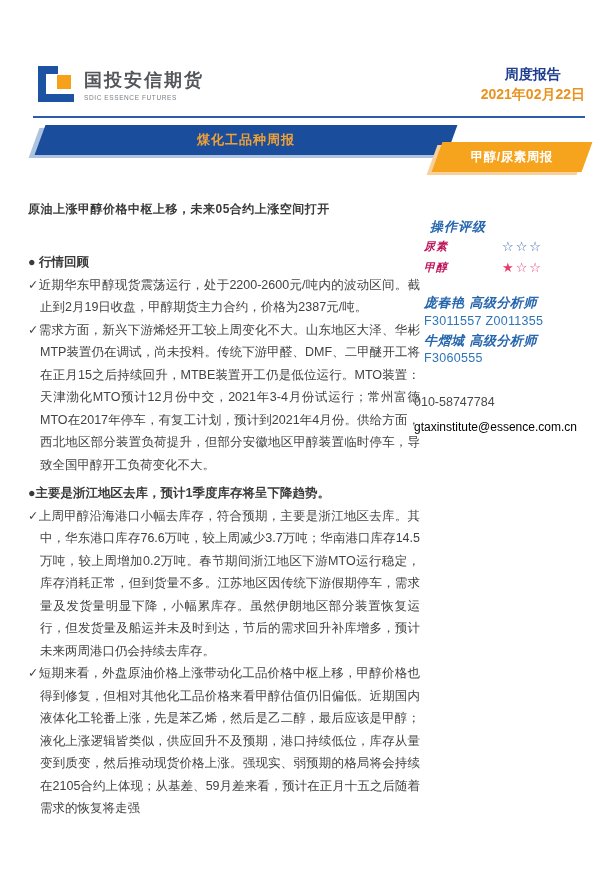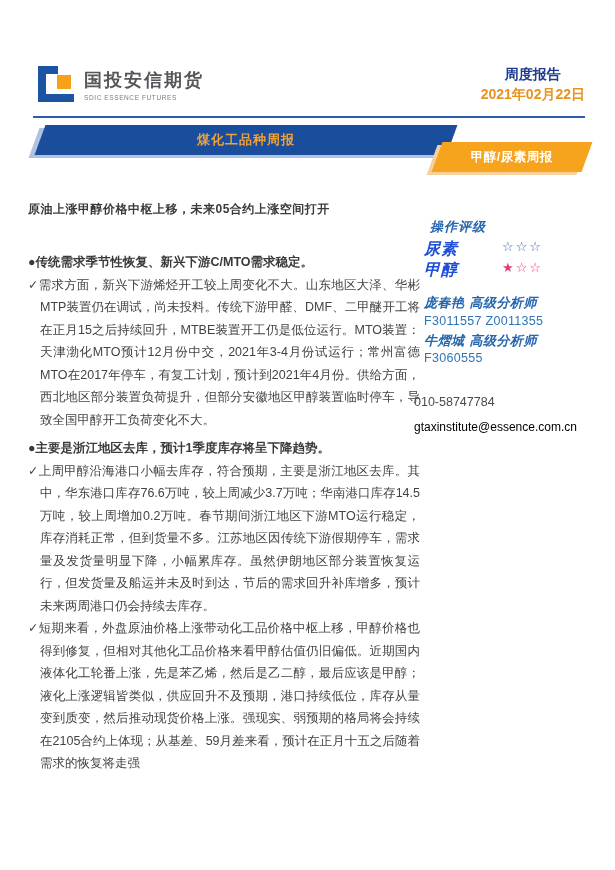--- a/index.html
+++ b/index.html
@@ -48,21 +48,21 @@
     text-align:justify; padding-left:12px; text-indent:-12px; }
 
   
   .sidebar { position:absolute; left:424px; top:0; width:170px; }
   .rating-title { position:absolute; top:218px; left:0; font-family:"DejaVu Serif", serif;
     font-style:italic; font-weight:bold; font-size:13px; color:#2566ad; letter-spacing:1px;margin-left:6px; }
   .rating-row { position:absolute; left:0; width:150px; display:flex; }
   .rating-row.r0 { top:239px; }
   .rating-row.r1 { top:260px; }
   .rating-label { width:78px; font-family:Liberation Serif, serif; font-style:italic;
-    font-weight:bold; font-size:16px; color:#1d4ed8; letter-spacing:1px; }
+    font-weight:bold; font-size:11px; color:#be185d; letter-spacing:1px; }
   .rating-stars { font-size:13px; letter-spacing:2px; }
   .stars-blue { color:#3a67ad; }
   .stars-pink { color:#ea3a6b; }
   .analyst-name-row { position:absolute; left:0; font-family:"DejaVu Serif", serif;
     font-style:italic; font-weight:bold; font-size:13px; color:#2566ad; letter-spacing:0.5px; }
   .analyst-name-row.a0 { top:294px; }
   .analyst-name-row.a1 { top:332px; }
   .analyst-codes { position:absolute; left:0; font-size:12.5px; color:#2e75b8; letter-spacing:0.3px; }
   .analyst-codes.c0 { top:314px; }
   .analyst-codes.c1 { top:351px; }
@@ -99,21 +99,24 @@
   </div>
   <div class="banner-orange-shadow"></div>
   <div class="banner-orange">
     <span class="bn-text">甲醇/尿素周报</span>
   </div>
 
   <div class="article">
     <div class="page-title">原油上涨甲醇价格中枢上移，未来05合约上涨空间打开</div>
     <div class="sections">
       <div class="section">
-        <div class="sec-heading">●传统需求季节性恢复、新兴下游C/MTO需求稳定。</div>
+        <div class="sec-heading">● 行情回顾</div>
+        <p class="sec-body">✓近期华东甲醇现货震荡运行，处于2200-2600元/吨内的波动区间。截止到2月19日收盘，甲醇期货主力合约，价格为2387元/吨。</p>
+      </div>
+      <div class="section">
         <p class="sec-body">✓需求方面，新兴下游烯烃开工较上周变化不大。山东地区大泽、华彬MTP装置仍在调试，尚未投料。传统下游甲醛、DMF、二甲醚开工将在正月15之后持续回升，MTBE装置开工仍是低位运行。MTO装置：天津渤化MTO预计12月份中交，2021年3-4月份试运行；常州富德MTO在2017年停车，有复工计划，预计到2021年4月份。供给方面，西北地区部分装置负荷提升，但部分安徽地区甲醇装置临时停车，导致全国甲醇开工负荷变化不大。</p>
       </div>
       <div class="section">
         <div class="sec-heading">●主要是浙江地区去库，预计1季度库存将呈下降趋势。</div>
         <p class="sec-body">✓上周甲醇沿海港口小幅去库存，符合预期，主要是浙江地区去库。其中，华东港口库存76.6万吨，较上周减少3.7万吨；华南港口库存14.5万吨，较上周增加0.2万吨。春节期间浙江地区下游MTO运行稳定，库存消耗正常，但到货量不多。江苏地区因传统下游假期停车，需求量及发货量明显下降，小幅累库存。虽然伊朗地区部分装置恢复运行，但发货量及船运并未及时到达，节后的需求回升补库增多，预计未来两周港口仍会持续去库存。</p>
       </div>
       <div class="section">
         <p class="sec-body">✓短期来看，外盘原油价格上涨带动化工品价格中枢上移，甲醇价格也得到修复，但相对其他化工品价格来看甲醇估值仍旧偏低。近期国内液体化工轮番上涨，先是苯乙烯，然后是乙二醇，最后应该是甲醇；液化上涨逻辑皆类似，供应回升不及预期，港口持续低位，库存从量变到质变，然后推动现货价格上涨。强现实、弱预期的格局将会持续在2105合约上体现；从基差、59月差来看，预计在正月十五之后随着需求的恢复将走强</p>
       </div>
     </div>

